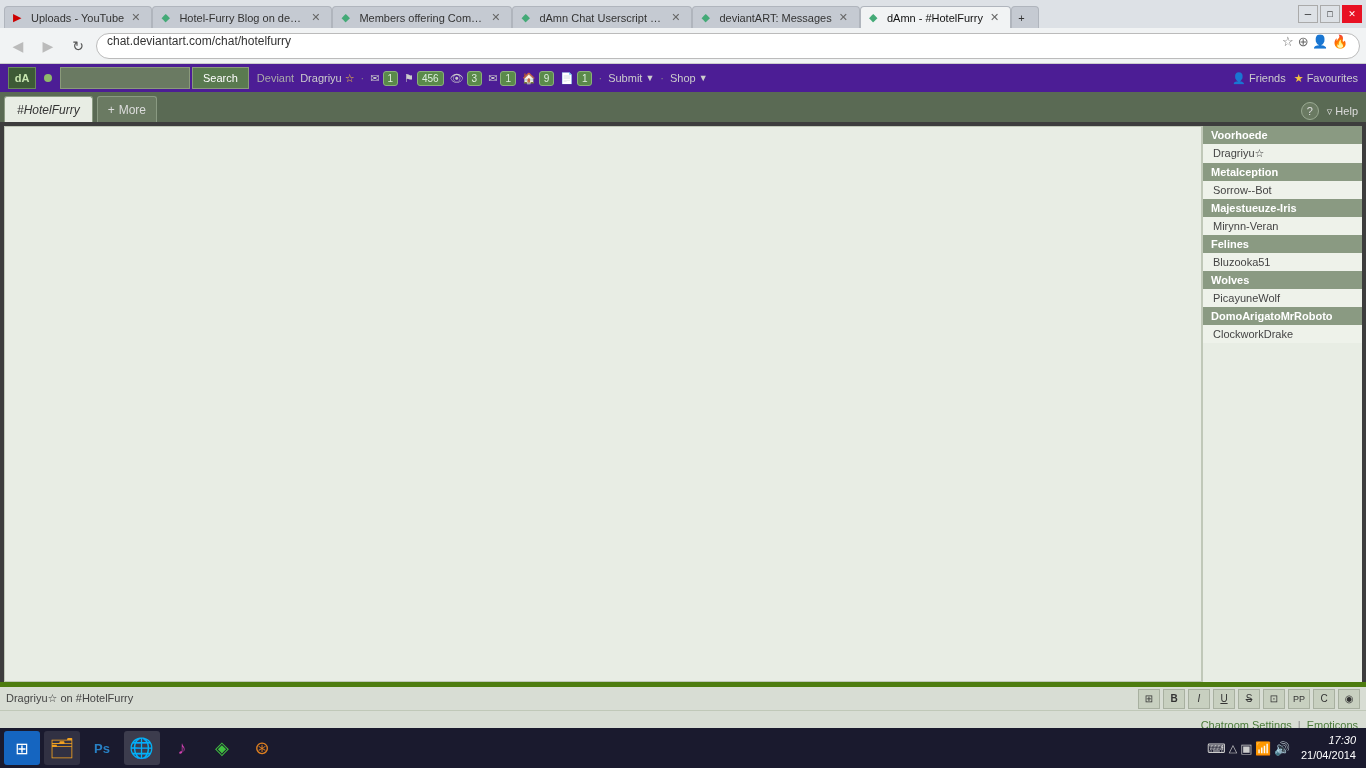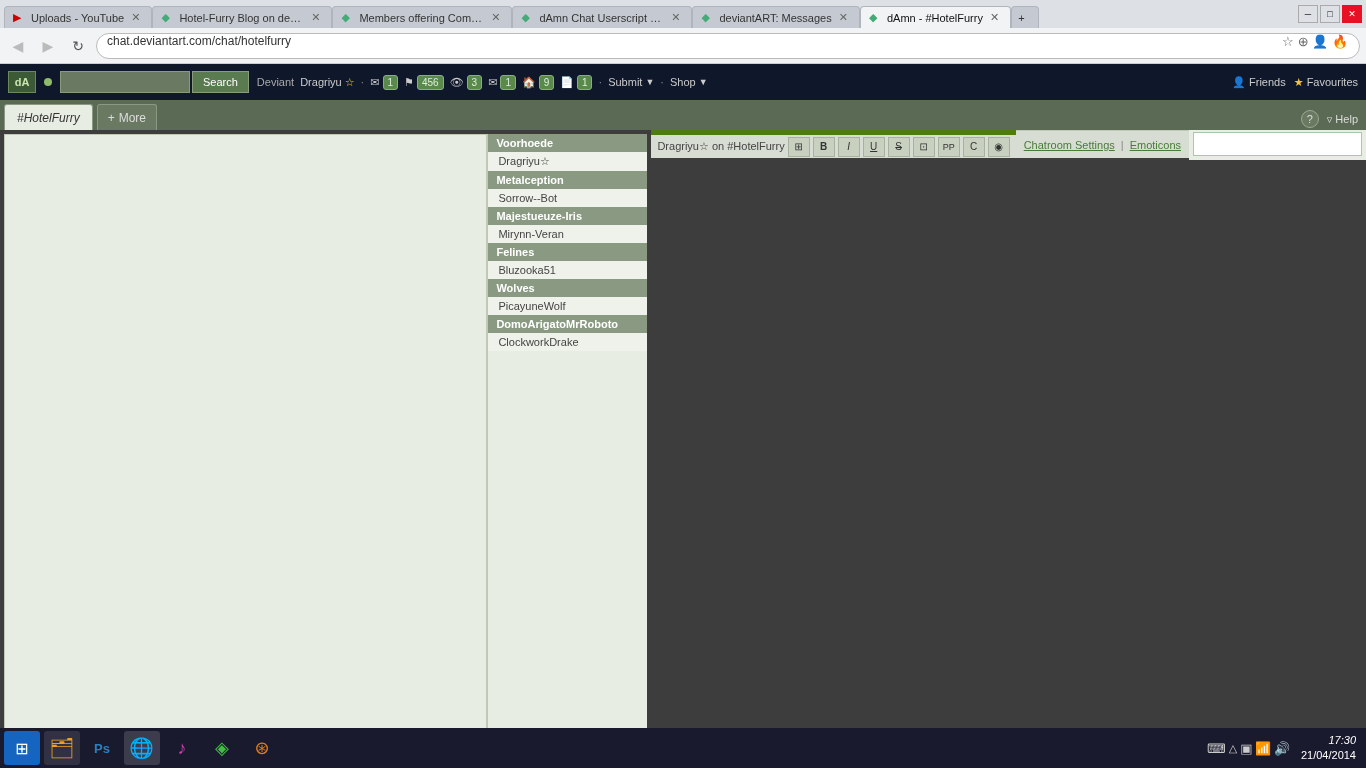--- a/index.html
+++ b/index.html
@@ -122,22 +122,22 @@
       align-items: center;
     }
     .addr-icon {
       font-size: 13px;
       color: #666;
       cursor: pointer;
     }
 
     
     .da-nav {
-      background: #0f172a;
-      height: 36px;
+      background: #4c1d95;
+      height: 28px;
       display: flex;
       align-items: center;
       padding: 0 8px;
       gap: 8px;
     }
     .da-logo {
       display: flex;
       align-items: center;
       gap: 4px;
       color: white;
@@ -419,21 +419,21 @@
     }
 
     
     .page-wrapper {
       display: flex;
       flex-direction: column;
       height: 768px;
     }
     .chat-content {
       display: flex;
-      flex-direction: row;
+      flex-direction: column;
       flex: 1;
       overflow: hidden;
     }
     .chat-body {
       display: flex;
       flex: 1;
       overflow: hidden;
       margin: 4px 4px 0 4px;
     }
     .chat-messages-area {

